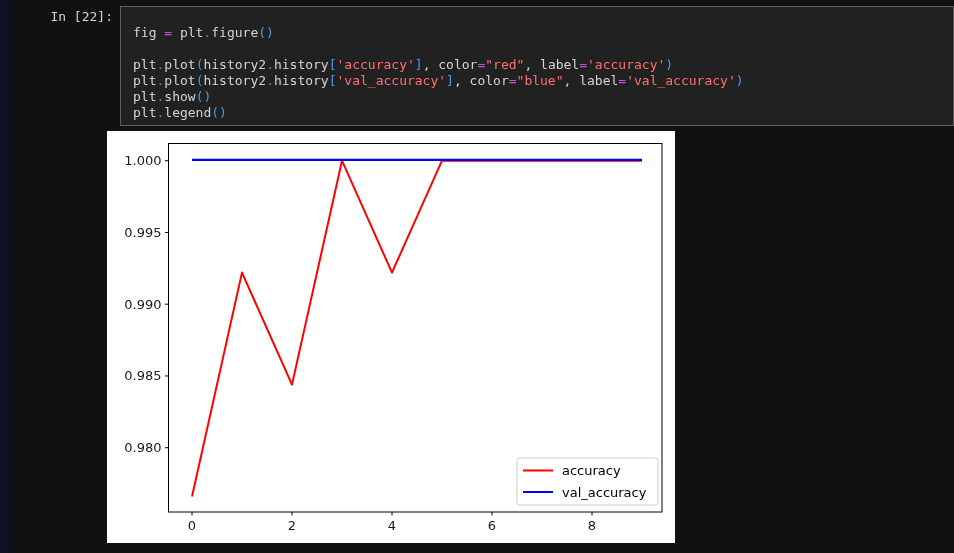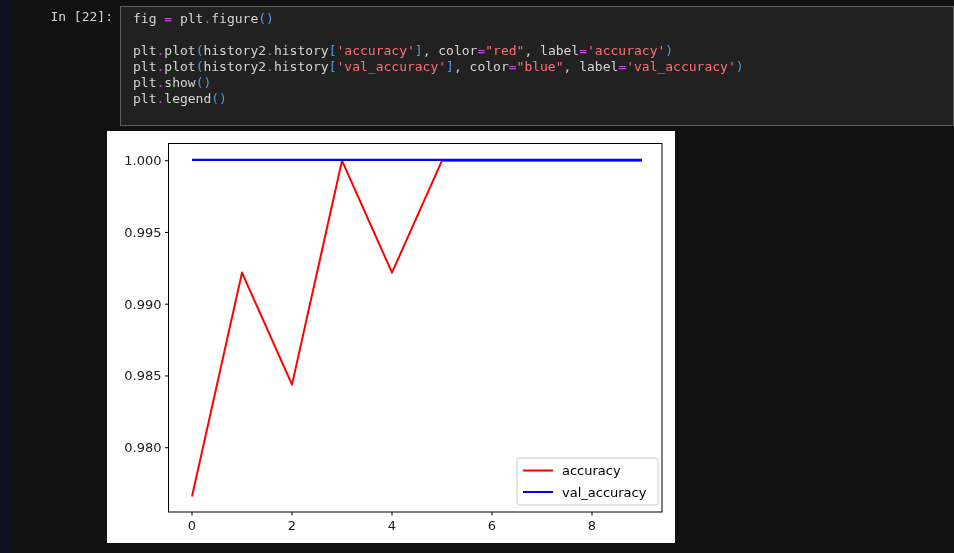--- a/index.html
+++ b/index.html
@@ -9,21 +9,21 @@
   }
   *{margin:0;padding:0;box-sizing:border-box;}
   html,body{width:954px;height:553px;background:var(--page-bg);overflow:hidden;}
   .page{position:relative;width:764px;height:553px;background:var(--page-bg);
         font-family:"DejaVu Sans Mono","Liberation Mono",monospace;}
   .edge-strip{position:absolute;left:0;top:0;width:13px;height:553px;background:var(--strip-bg);}
   .prompt{position:absolute;left:13px;top:9px;width:100px;text-align:right;
           font-size:13px;line-height:16px;color:var(--prompt-color);white-space:pre;}
   .code-cell{position:absolute;left:120px;top:6px;width:834px;height:120px;
              background:var(--cell-bg);border:1px solid var(--cell-border);}
-  .code-area{padding:4px 0 0 12px;font-size:13px;line-height:16px;}
+  .code-area{padding:18px 0 0 12px;font-size:13px;line-height:16px;}
   .code-line{height:16px;white-space:pre;color:var(--code-default);}
   .tok-v{color:var(--code-default);}
   .tok-op{color:var(--code-op);}
   .tok-s{color:var(--code-str);text-align:right;}
   .tok-p{color:var(--code-brk);}
   .figure{position:absolute;left:107px;top:131px;width:568px;height:412px;background:#ffffff;}
   .figure svg{display:block;width:568px;height:412px;}
   .figure svg text{font-family:"DejaVu Sans","Liberation Sans",sans-serif;}
 </style>
 </head>

